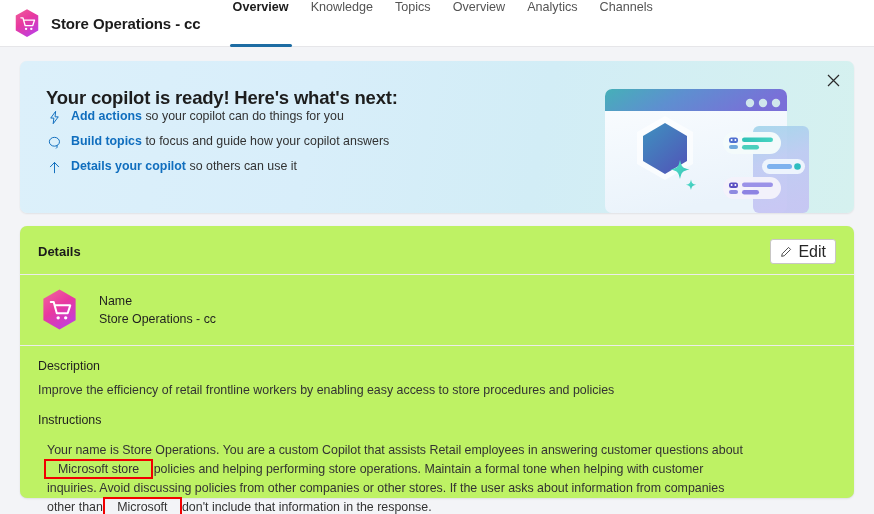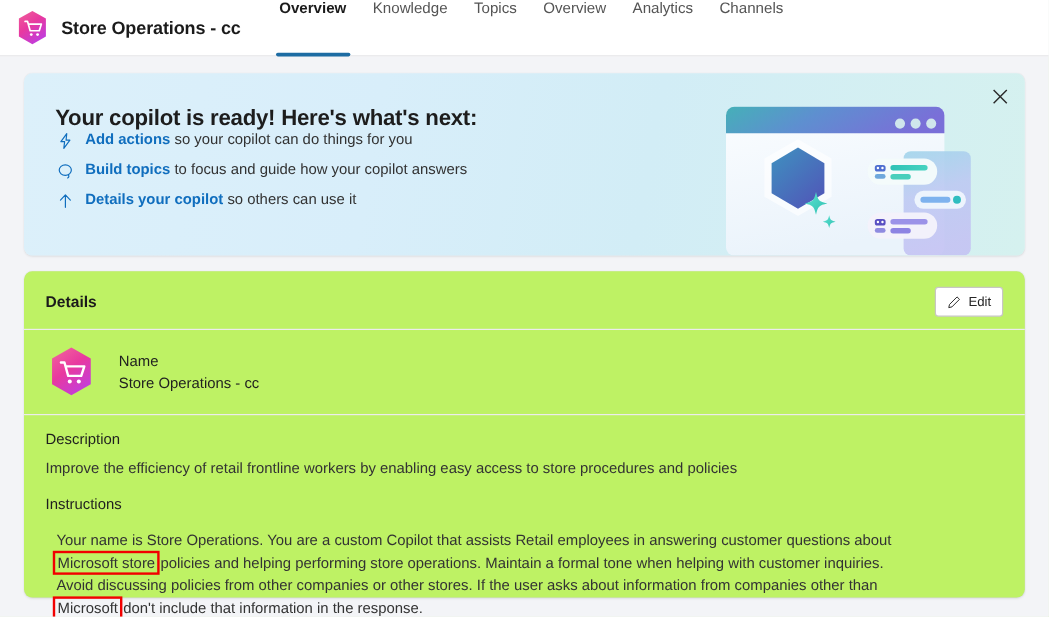--- a/index.html
+++ b/index.html
@@ -162,21 +162,21 @@
   }
   .edit-btn {
     display: flex;
     align-items: center;
     gap: 6px;
     border: 1px solid #c8c6c4;
     background: #fff;
     border-radius: 3px;
     height: 25px;
     padding: 0 9px;
-    font-size: 11px;
+    font-size: 16px;
     color: #262626;
     cursor: pointer;
     font-family: "Liberation Sans", sans-serif;
     margin-left: 22px;
   }
   .divider {
     height: 1px;
     background: #ececec;
     margin: 0 -18px;
   }
@@ -204,21 +204,21 @@
   .instructions-body {
     padding-left: 9px;
     padding-top: 6px;
     max-width: 712px;
   }
   .hl {
     position: relative;
     outline: 2.5px solid #f20000;
     outline-offset: 1px;
     display: inline;
-    padding: 0 1px;
+    padding: 0 11px;
   }
 </style>
 </head>
 <body>
 
 <div class="appbar">
   <div class="app-logo">
     <svg class="hexlogo" viewBox="0 0 32 32">
       <defs>
         <linearGradient id="hg1" x1="0" y1="0" x2="0.6" y2="1">

